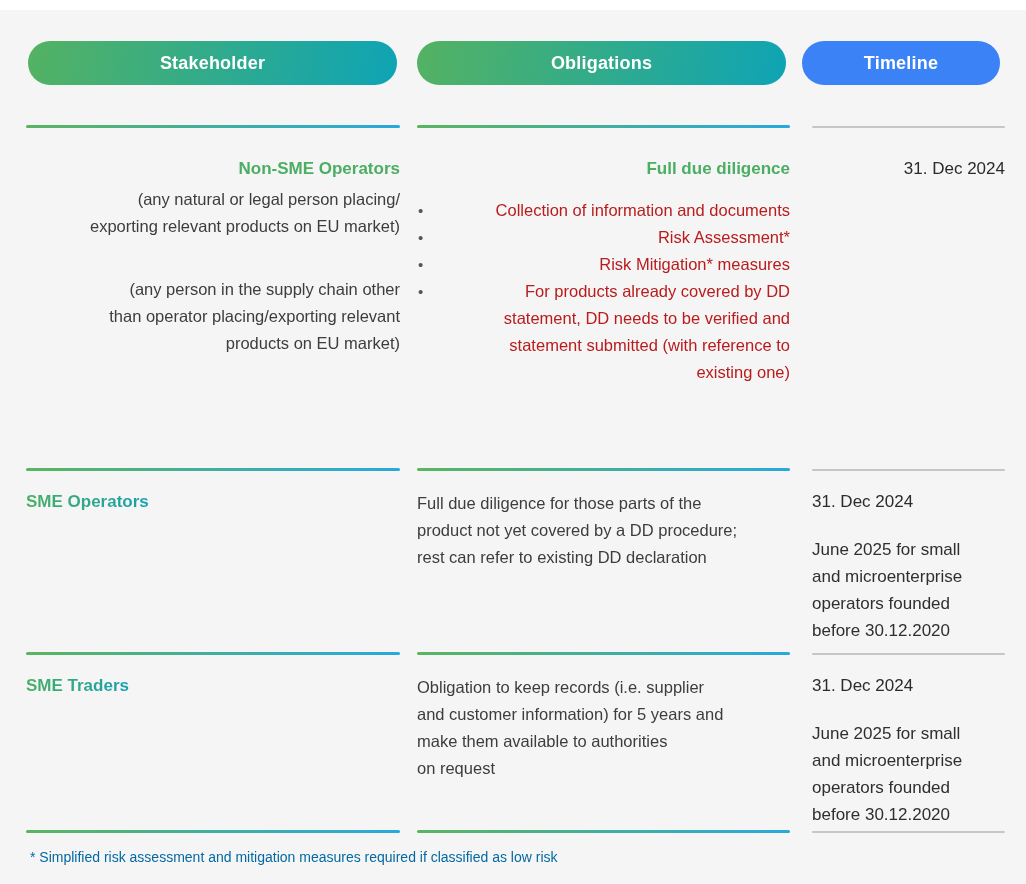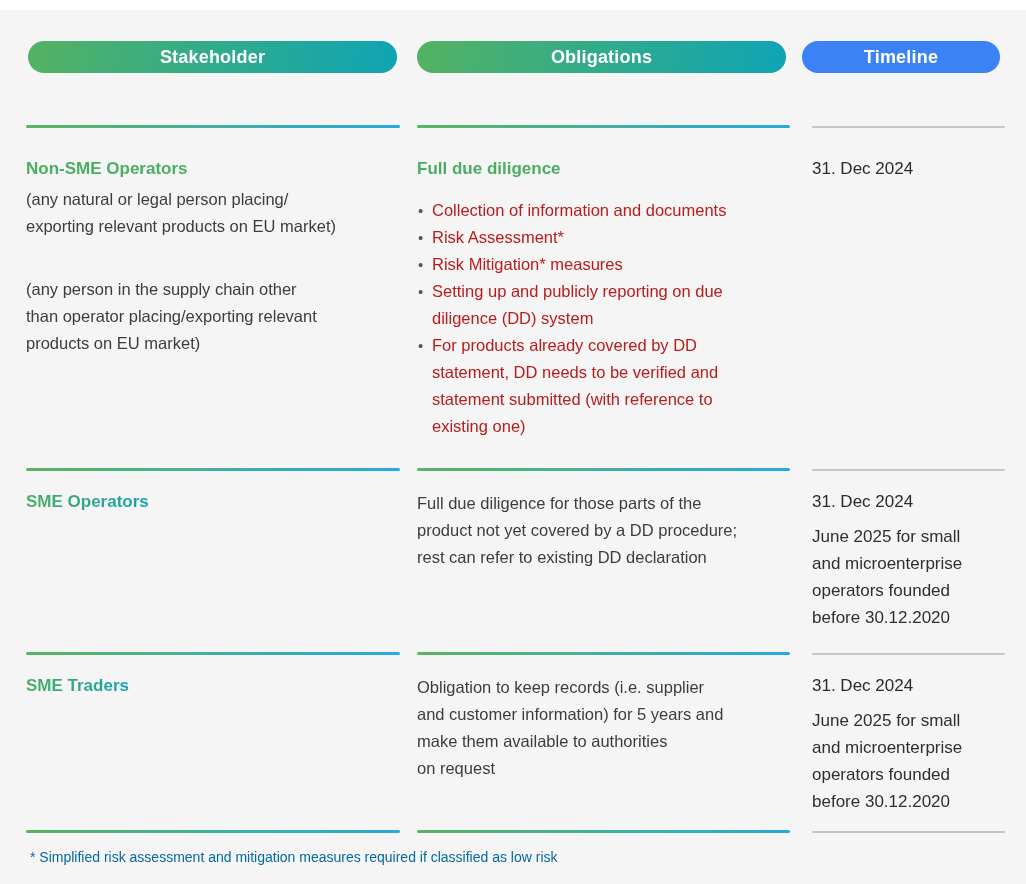--- a/index.html
+++ b/index.html
@@ -19,21 +19,21 @@
     height: 10px;
     background: #ffffff;
   }
   .table {
     display: grid;
     grid-template-columns: 374px 17px 373px 22px 193px;
     grid-template-rows: 44px 40px 3px 340px 3px 181px 3px 175px 3px;
     padding: 31px 21px 0 26px;
   }
   .pill {
-    height: 32px;
+    height: 44px;
     border-radius: 22px;
     display: flex;
     align-items: center;
     justify-content: center;
     color: #ffffff;
     font-size: 18px;
     font-weight: 700;
     letter-spacing: 0.2px;
   }
   .pill-gradient {
@@ -53,21 +53,21 @@
   }
   .rule-gradient { background: linear-gradient(90deg, #5ab55f 0%, #28a9dd 100%); }
   .rule-gray     { background: #c6c6c6; height: 2px; }
   .c1 { grid-column: 1; }
   .c2 { grid-column: 3; }
   .c3 { grid-column: 5; }
   .rr1 { grid-row: 3; }
   .rr2 { grid-row: 5; }
   .rr3 { grid-row: 7; }
   .rr4 { grid-row: 9; }
-  .cr1 { grid-row: 4; padding-top: 29px; }
+  .cr1 { grid-row: 4; padding-top: 29px; text-align: right; }
   .cr2 { grid-row: 6; padding-top: 19px; }
   .cr3 { grid-row: 8; padding-top: 19px; }
 
   .cell { font-size: 16.5px; line-height: 27px; color: #3d3d3d; }
 
   .green-heading {
     font-size: 17px;
     font-weight: 700;
     line-height: 24px;
     color: #4bae63;
@@ -97,21 +97,21 @@
     position: absolute;
     left: 1px;
     top: 0;
     color: #555555;
     font-size: 15px;
   }
   .obl-text { white-space: pre-line; }
 
   .timeline-cell { color: #2b2b2b; font-size: 17px; }
   .timeline-date { line-height: 24px; }
-  .timeline-note { margin-top: 9px; white-space: pre-line; line-height: 27px; color: #2f2f2f; }
+  .timeline-note { margin-top: 22px; white-space: pre-line; line-height: 27px; color: #2f2f2f; }
 
   .footnote {
     margin: 16px 0 0 30px;
     font-size: 14px;
     color: #0369a1;
   }
 </style>
 </head>
 <body>
 
@@ -140,22 +140,20 @@
 products on EU market)</div>
       </div>
     </div>
 
     <div class="cell c2 cr1">
       <div class="green-heading obl-heading">Full due diligence</div>
       <ul class="bullets">
         <li>Collection of information and documents</li>
         <li>Risk Assessment*</li>
         <li>Risk Mitigation* measures</li>
-        <li>Setting up and publicly reporting on due
-diligence (DD) system</li>
         <li>For products already covered by DD
 statement, DD needs to be verified and
 statement submitted (with reference to
 existing one)</li>
       </ul>
     </div>
 
     <div class="cell timeline-cell c3 cr1">
       <div class="timeline-date">31. Dec 2024</div>
     </div>

